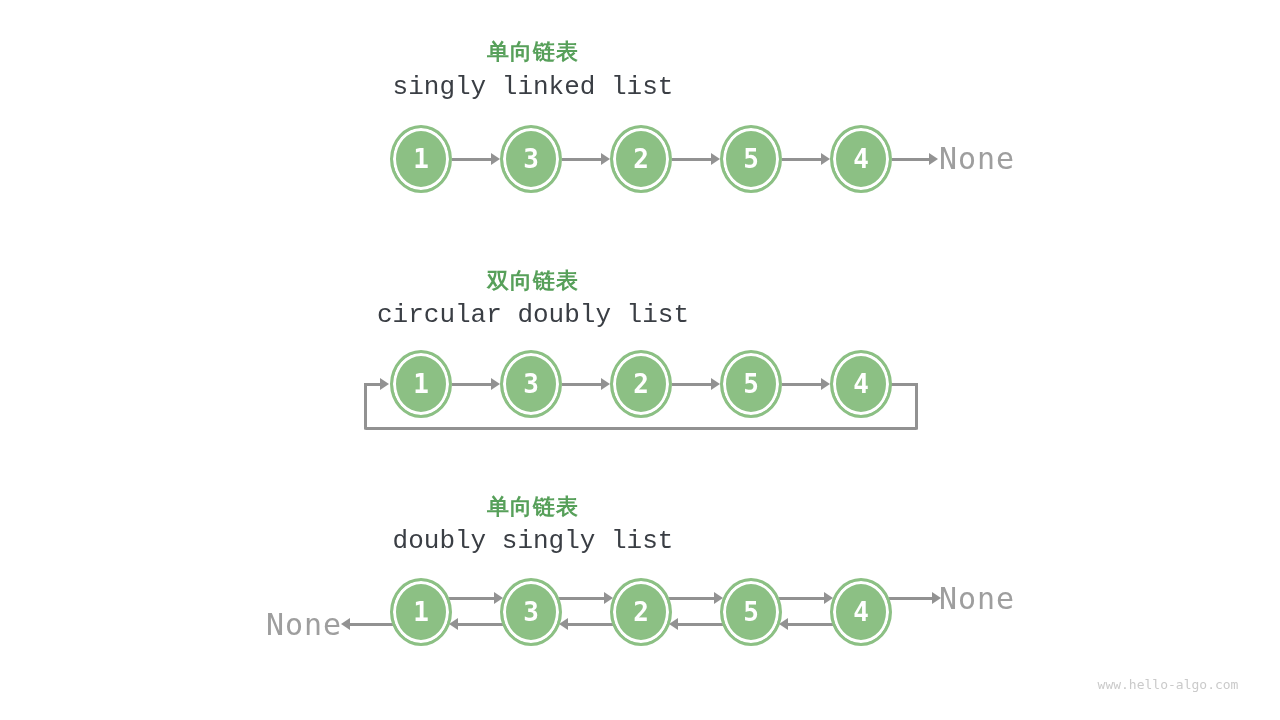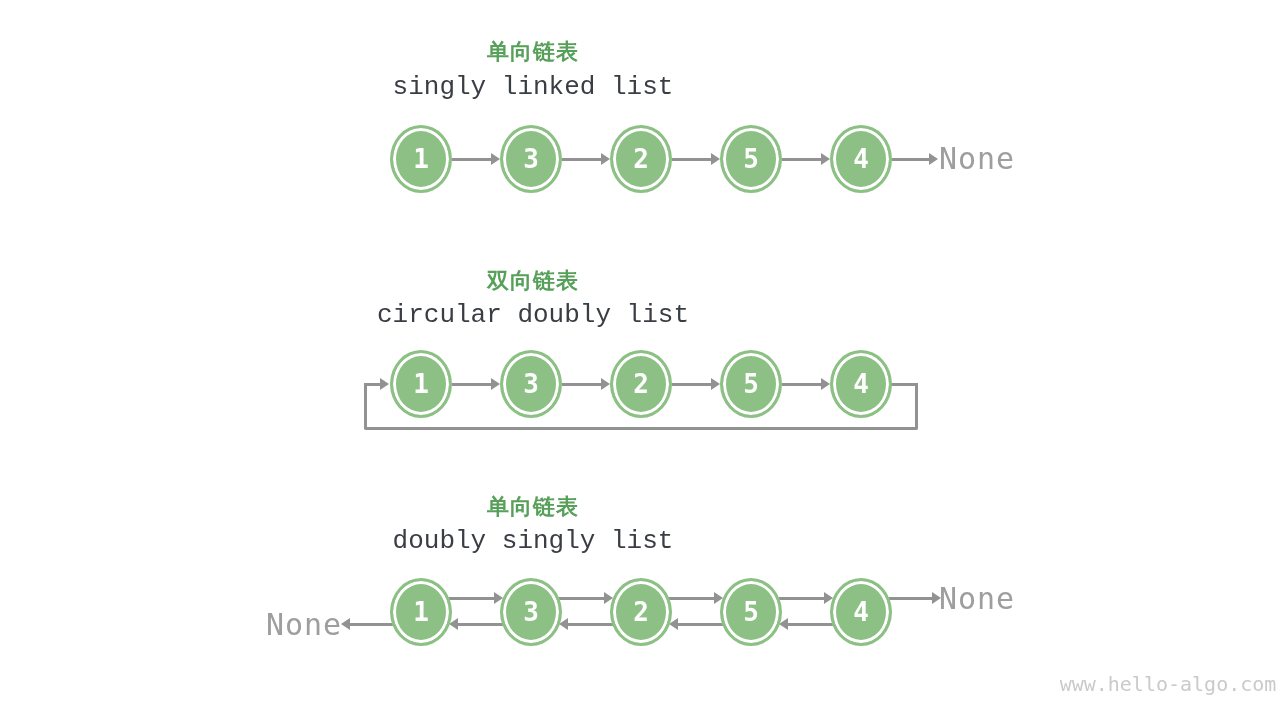--- a/index.html
+++ b/index.html
@@ -9,21 +9,21 @@
   }
   .center { position:absolute; transform:translate(-50%,-50%); white-space:nowrap; }
 
   .title-zh {
     font-family:"Liberation Sans", sans-serif;
     font-weight:700; font-size:22px; letter-spacing:1px;
     color:var(--title-green, #57A05A);
   }
   .title-en { font-size:26px; color:var(--subtitle-gray, #3A3E44);font-family:Liberation Mono, monospace; }
   .none-label { font-size:30px; letter-spacing:1px; color:var(--none-gray, #9E9E9E); }
-  .watermark { font-size:20px; color:var(--watermark-gray, #CACACA); }
+  .watermark { font-size:13px; color:var(--watermark-gray, #CACACA); }
 
   .node {
     position:absolute; width:62px; height:68px; box-sizing:border-box;
     transform:translate(-50%,-50%);
     border:3px solid var(--node-green, #8CC084);
     border-radius:50%;
     background:var(--node-green, #8CC084);
     box-shadow: inset 0 0 0 3px #ffffff;
     display:flex; align-items:center; justify-content:center;
   }

